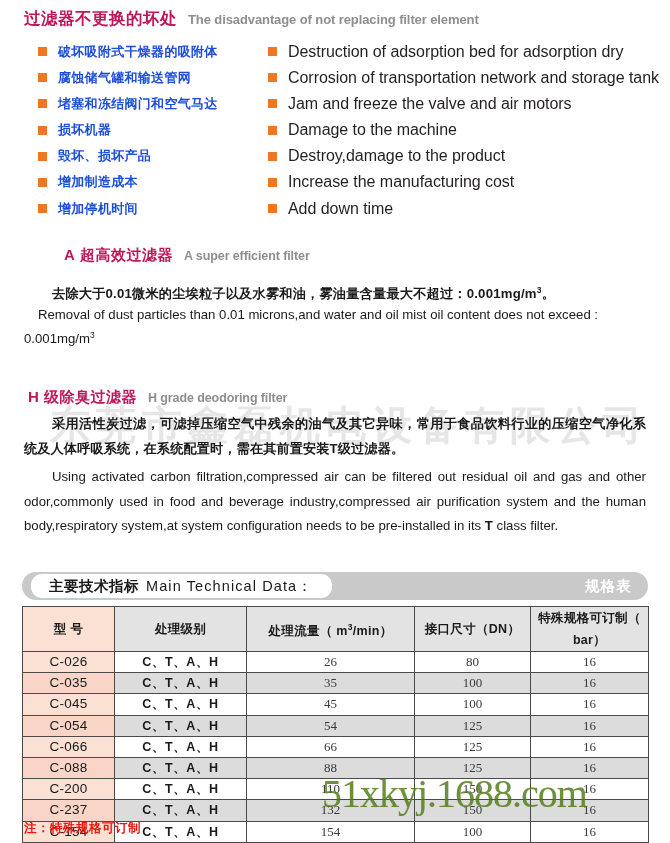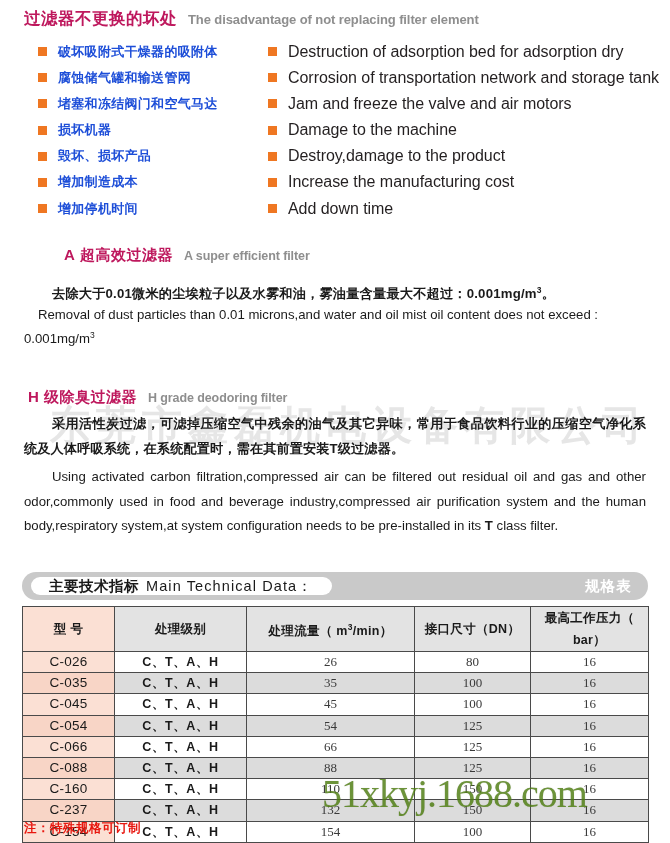--- a/index.html
+++ b/index.html
@@ -159,21 +159,21 @@
     width: 626px;
     height: 28px;
     background: #c9c9c9;
     border-radius: 14px;
     display: flex;
     align-items: center;
     justify-content: space-between;
   }
   #data-bar-pill {
     margin-left: 9px;
-    height: 18px;
+    height: 24px;
     background: #ffffff;
     border-radius: 11px;
     display: flex;
     align-items: center;
     padding: 0 19px 0 18px;
   }
   #data-bar-pill .pill-cn {
     font-size: 14.5px;
     font-weight: bold;
     color: #1a1a1a;
@@ -393,21 +393,21 @@
         <col class="col-flow">
         <col class="col-port">
         <col class="col-press">
     </colgroup>
     <thead>
       <tr>
         <th class="col-model">型 号</th>
         <th>处理级别</th>
         <th><span>处理流量（ m</span><sup>3</sup><span>/min）</span></th>
         <th>接口尺寸（DN）</th>
-        <th>最高工作压力（ bar）</th>
+        <th>特殊规格可订制（ bar）</th>
       </tr>
     </thead>
     <tbody id="spec-table-body">
         <tr>
           <td class="col-model">C-026</td>
           <td class="col-grade">C、T、A、H</td>
           <td class="col-num">26</td>
           <td class="col-num">80</td>
           <td class="col-num">16</td>
         </tr>
@@ -440,21 +440,21 @@
           <td class="col-num">16</td>
         </tr>
         <tr class="alt">
           <td class="col-model">C-088</td>
           <td class="col-grade">C、T、A、H</td>
           <td class="col-num">88</td>
           <td class="col-num">125</td>
           <td class="col-num">16</td>
         </tr>
         <tr>
-          <td class="col-model">C-160</td>
+          <td class="col-model">C-200</td>
           <td class="col-grade">C、T、A、H</td>
           <td class="col-num">110</td>
           <td class="col-num">150</td>
           <td class="col-num">16</td>
         </tr>
         <tr class="alt">
           <td class="col-model">C-237</td>
           <td class="col-grade">C、T、A、H</td>
           <td class="col-num">132</td>
           <td class="col-num">150</td>

